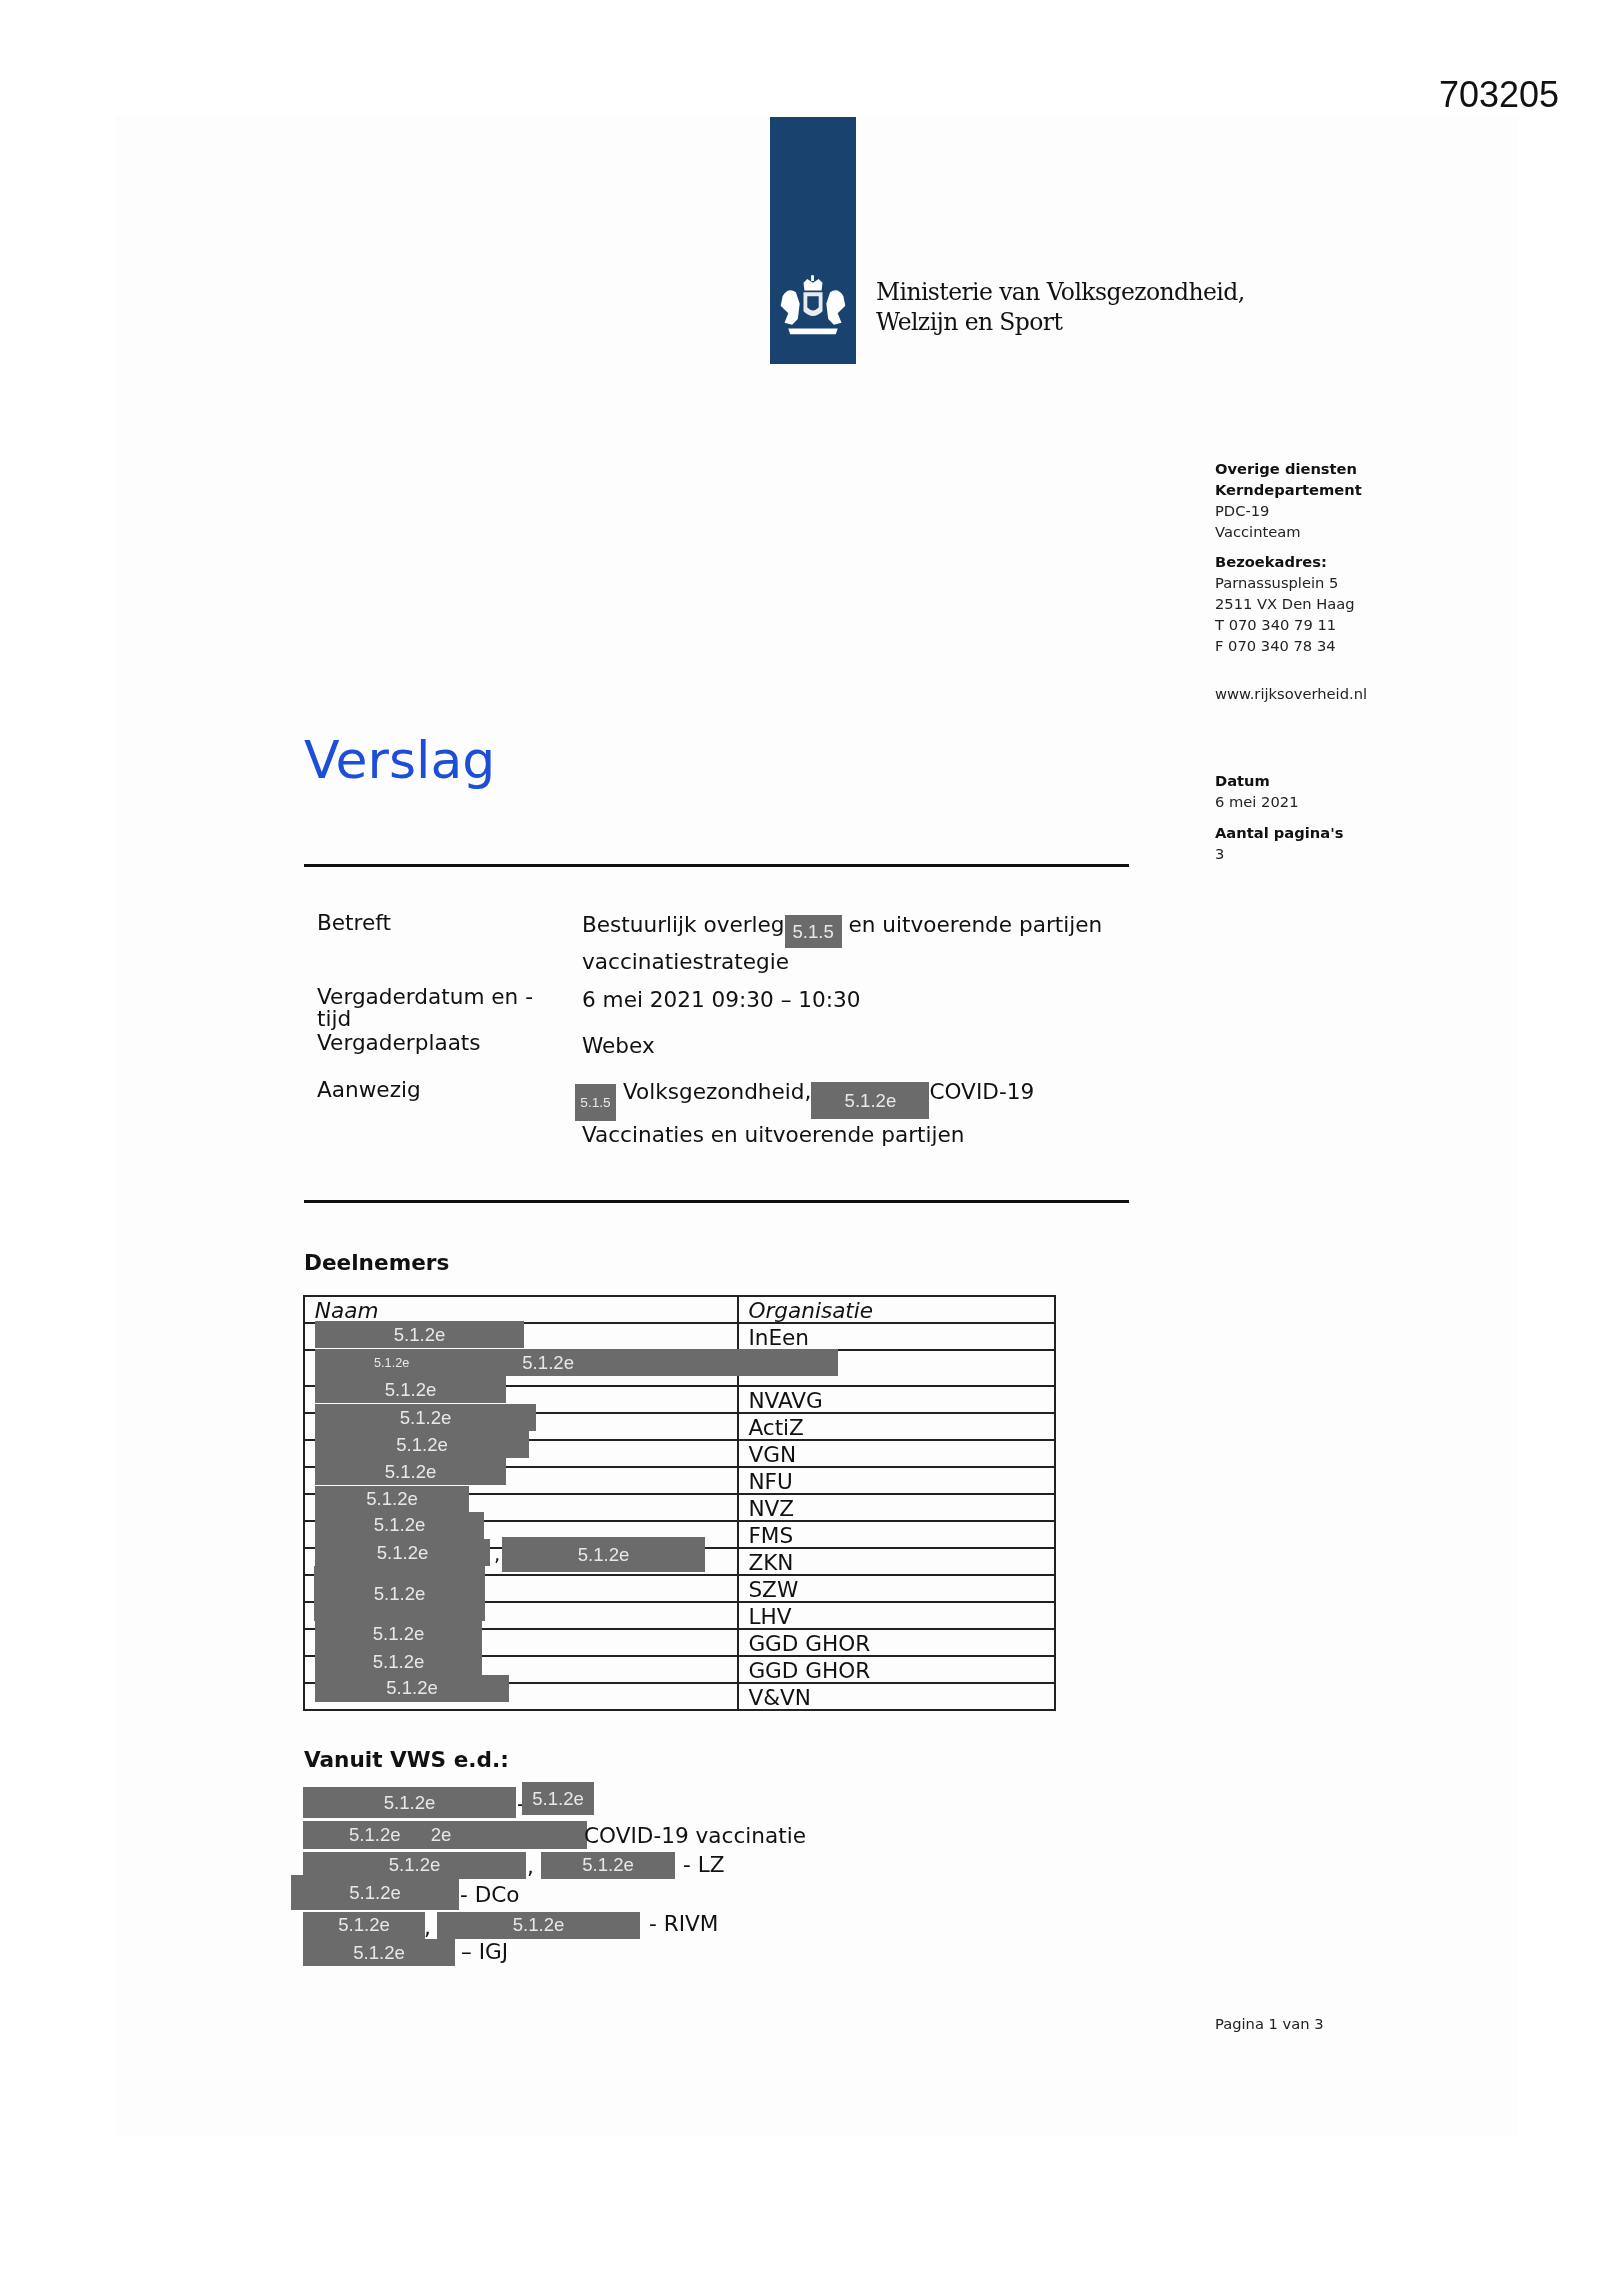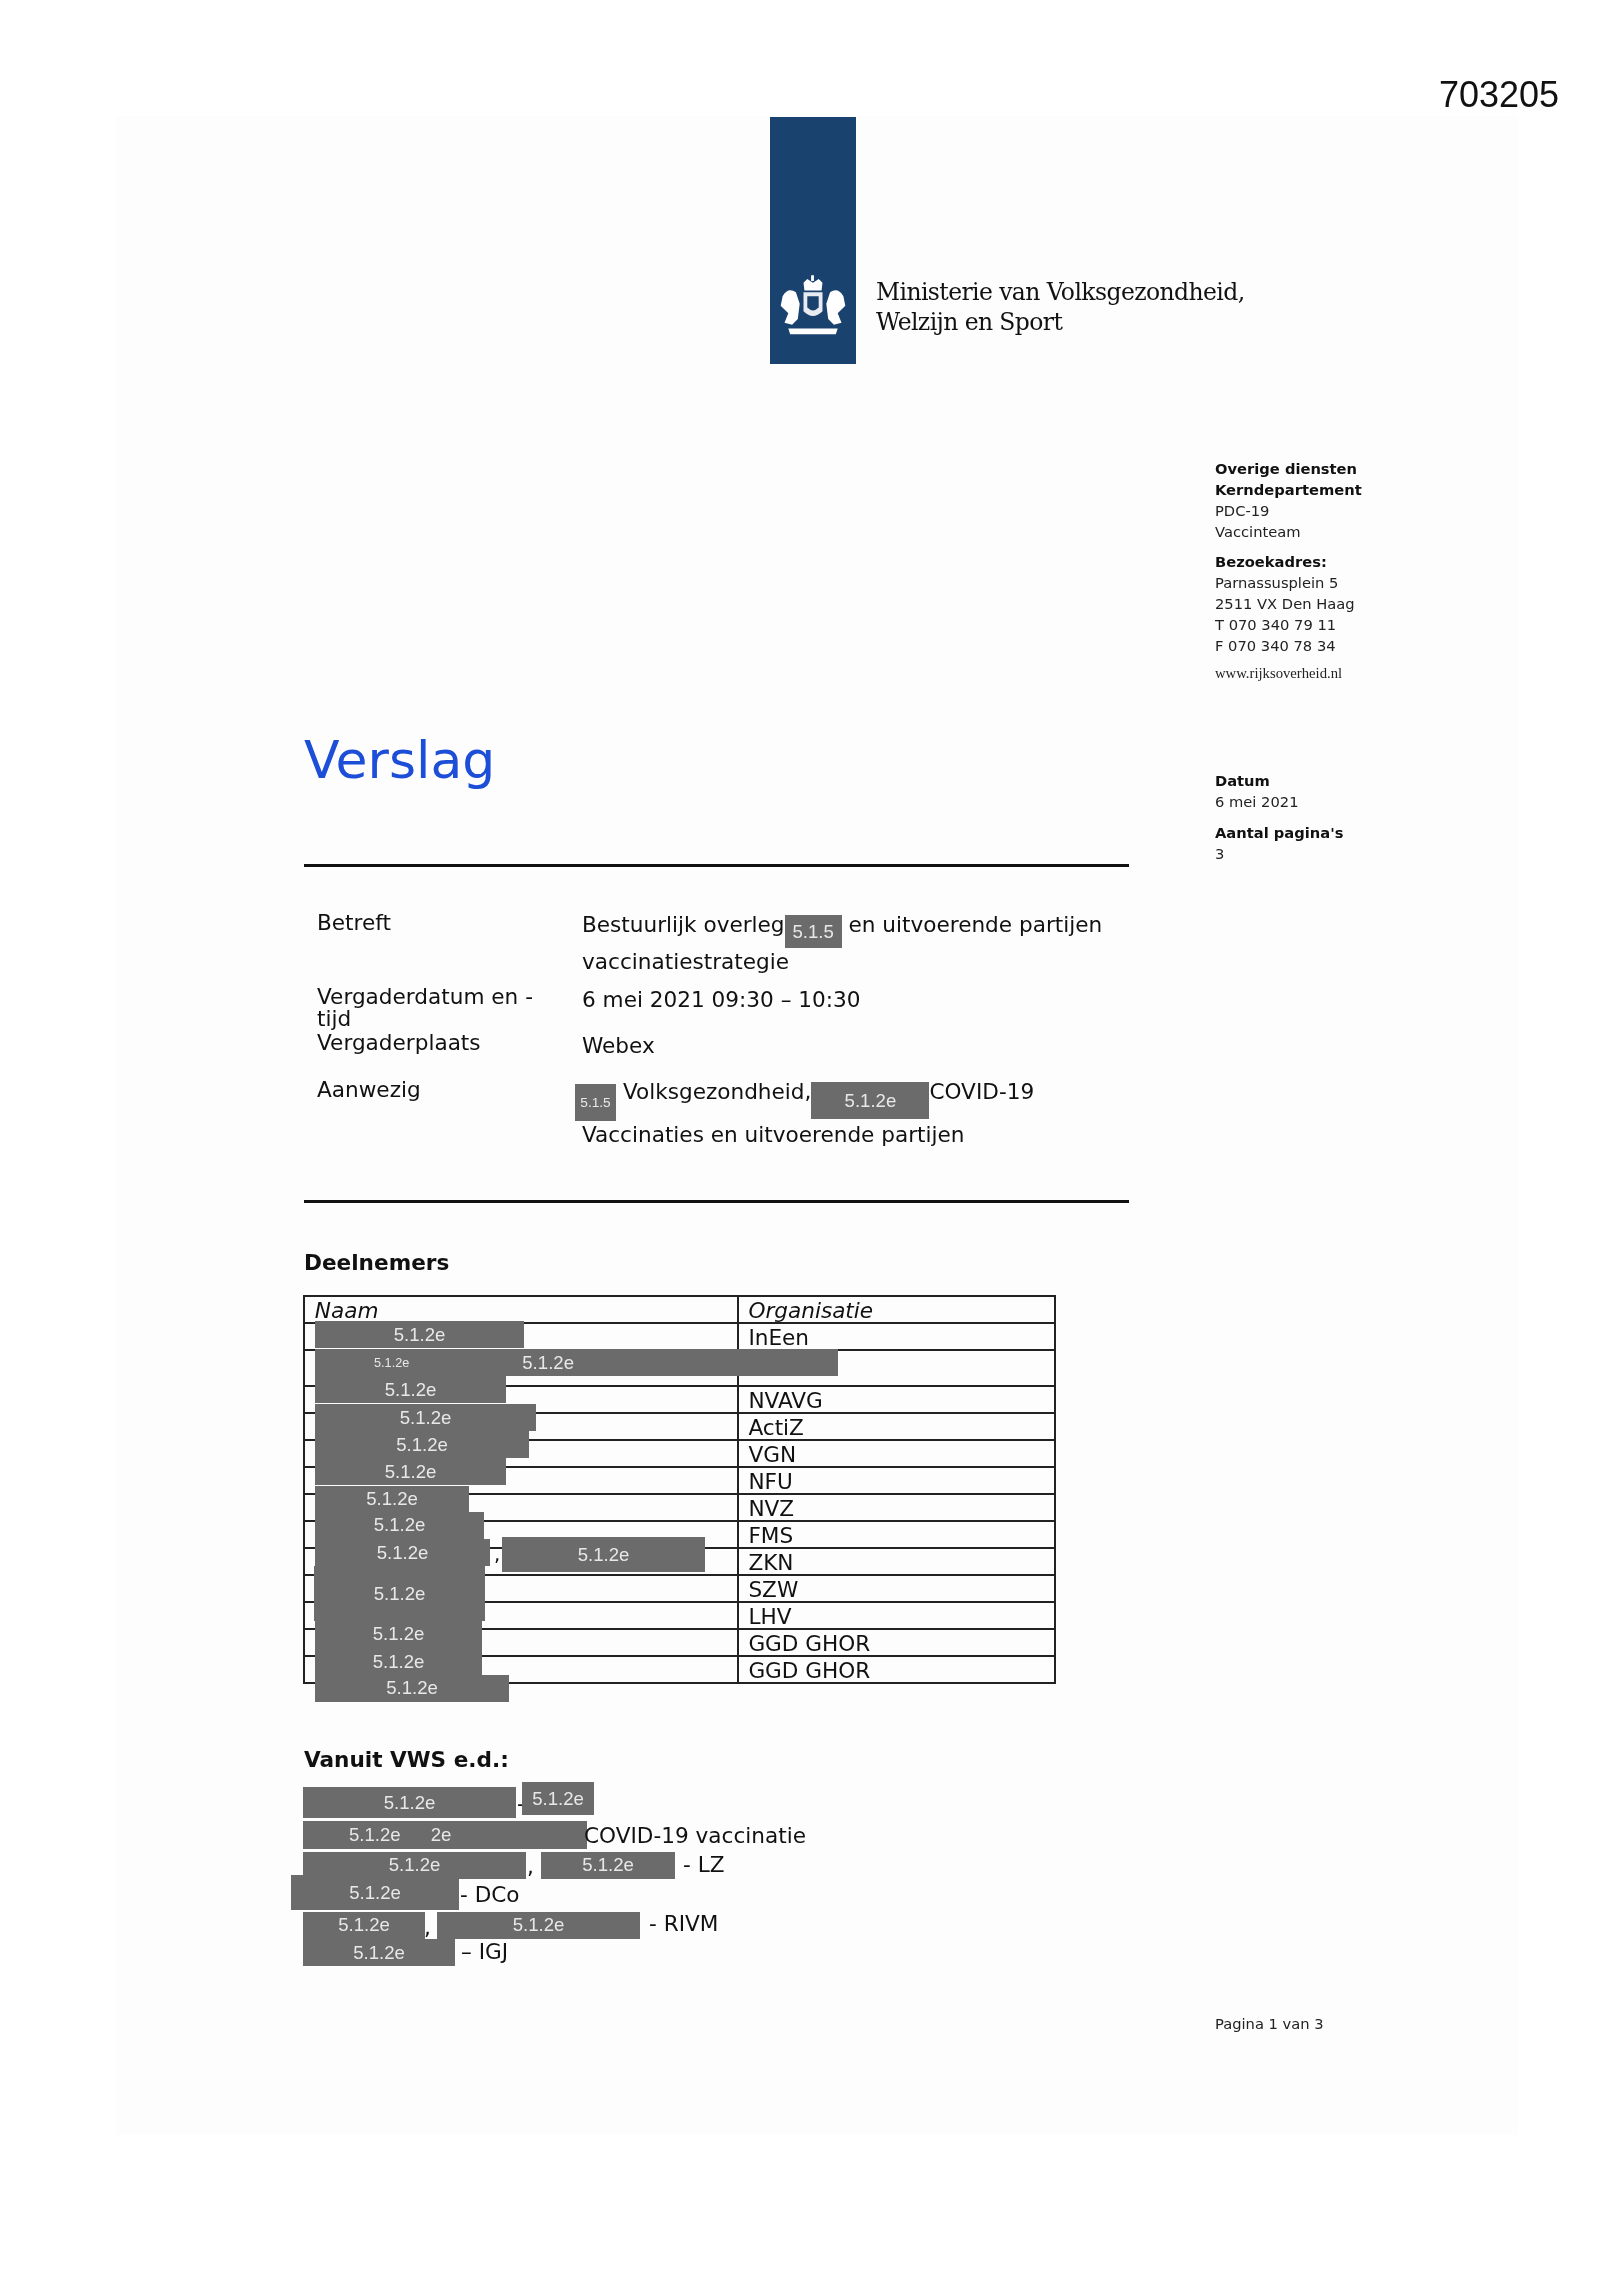--- a/index.html
+++ b/index.html
@@ -56,21 +56,21 @@
 <div class="abs side" style="top:458px;">
   <div><b>Overige diensten</b></div>
   <div><b>Kerndepartement</b></div>
   <div>PDC-19</div>
   <div>Vaccinteam</div>
   <div style="margin-top:8.8px;"><b>Bezoekadres:</b></div>
   <div>Parnassusplein 5</div>
   <div>2511 VX  Den Haag</div>
   <div>T  070 340 79 11</div>
   <div>F  070 340 78 34</div>
-  <div style="margin-top:7px;font-family:Liberation Serif, serif;">www.rijksoverheid.nl</div>
+  <div style="margin-top:27px;">www.rijksoverheid.nl</div>
 </div>
 
 <div class="abs side" style="top:770px;">
   <div><b>Datum</b></div>
   <div>6 mei 2021</div>
   <div style="margin-top:9.8px;"><b>Aantal pagina's</b></div>
   <div>3</div>
 </div>
 
 <div class="abs title">Verslag</div>
@@ -157,20 +157,24 @@
         <td class="naam"></td>
         <td>LHV</td>
       </tr>
   <tr>
         <td class="naam"></td>
         <td>GGD GHOR</td>
       </tr>
   <tr>
         <td class="naam"></td>
         <td>GGD GHOR</td>
+      </tr>
+  <tr>
+        <td class="naam"></td>
+        <td>V&amp;VN</td>
       </tr>
 </tbody>
   </table>
 
 <div class="redact r-abs" style="left:315px;top:1321px;width:209px;height:27.4px;">5.1.2e</div>
 <div class="redact r-abs" style="left:315px;top:1349px;width:523px;height:27.4px;justify-content:flex-start;">
   <span style="font-size:12.7px;margin-left:59px;">5.1.2e</span>
   <span style="margin-left:113px;">5.1.2e</span>
 </div>
 <div class="redact r-abs" style="left:315px;top:1376px;width:191px;height:27.4px;">5.1.2e</div>

